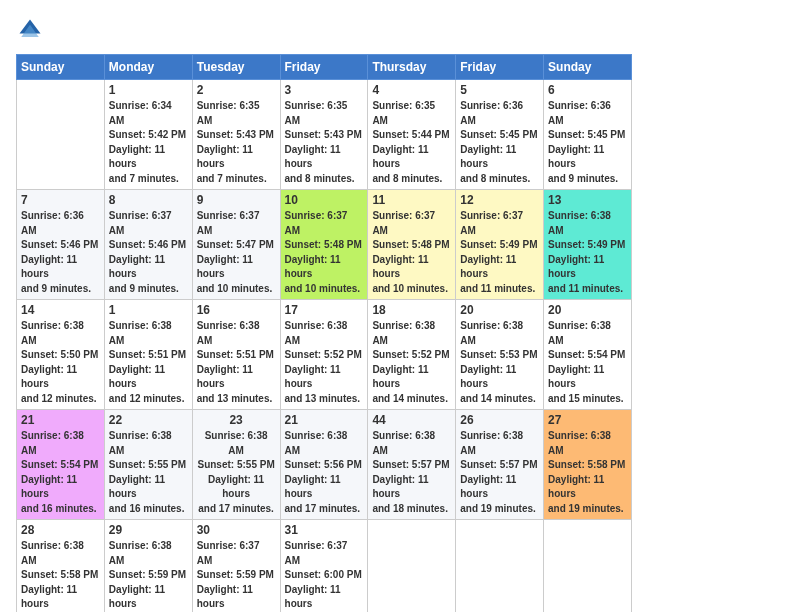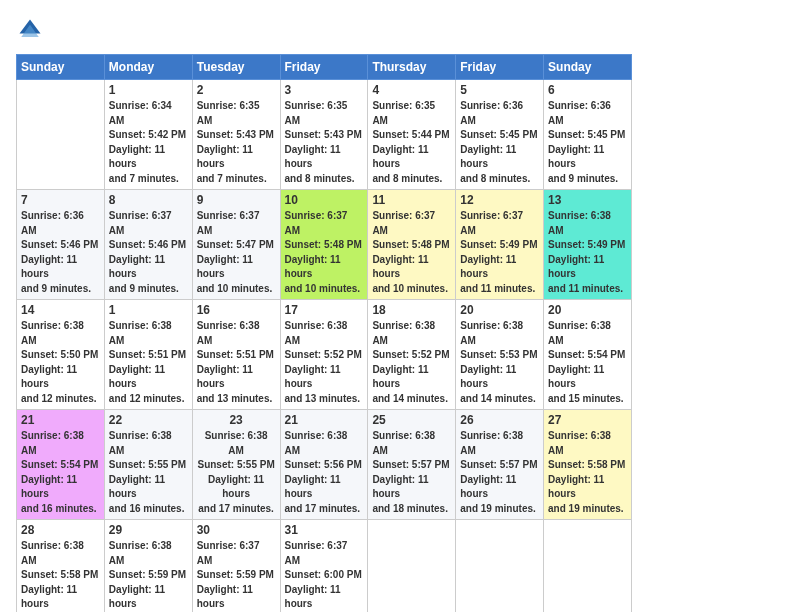--- a/index.html
+++ b/index.html
@@ -230,28 +230,28 @@
           </td>
           <td style="background: rgb(245, 247, 250); text-align: center;">
             <span class="day-num">23</span>
             <div class="day-info">Sunrise: 6:38 AM<br>Sunset: 5:55 PM<br>Daylight: 11 hours<br>and 17 minutes.</div>
           </td>
           <td style="background: rgb(245, 247, 250);">
             <span class="day-num">21</span>
             <div class="day-info">Sunrise: 6:38 AM<br>Sunset: 5:56 PM<br>Daylight: 11 hours<br>and 17 minutes.</div>
           </td>
           <td style="background: rgb(245, 247, 250);">
-            <span class="day-num">25</span>
+            <span class="day-num">44</span>
             <div class="day-info">Sunrise: 6:38 AM<br>Sunset: 5:57 PM<br>Daylight: 11 hours<br>and 18 minutes.</div>
           </td>
           <td style="background: rgb(245, 247, 250); margin-left: 22px;">
             <span class="day-num">26</span>
             <div class="day-info">Sunrise: 6:38 AM<br>Sunset: 5:57 PM<br>Daylight: 11 hours<br>and 19 minutes.</div>
           </td>
-          <td style="background: #fef9c3;">
+          <td style="background: #fdba74;">
             <span class="day-num">27</span>
             <div class="day-info">Sunrise: 6:38 AM<br>Sunset: 5:58 PM<br>Daylight: 11 hours<br>and 19 minutes.</div>
           </td>
         </tr>
         <tr>
           <td>
             <span class="day-num">28</span>
             <div class="day-info">Sunrise: 6:38 AM<br>Sunset: 5:58 PM<br>Daylight: 11 hours<br>and 20 minutes.</div>
           </td>
           <td>

